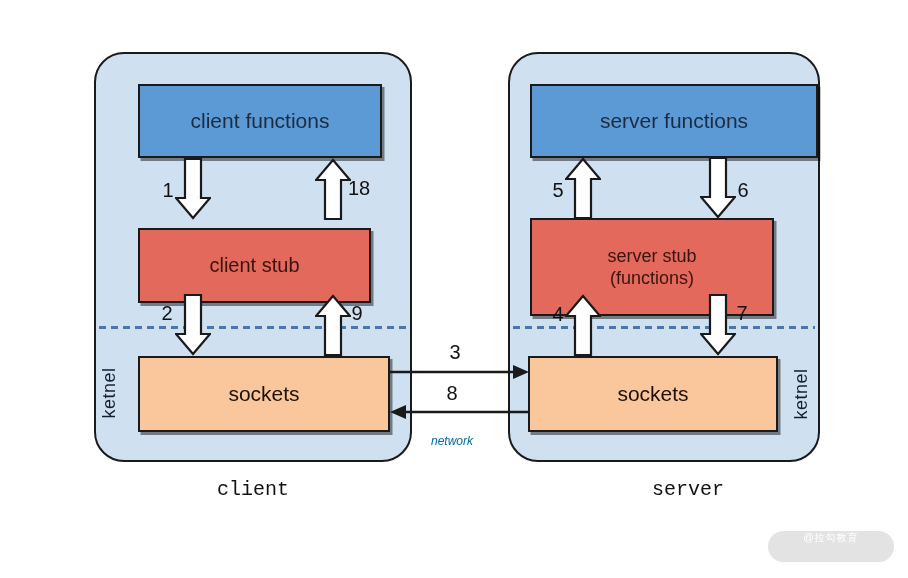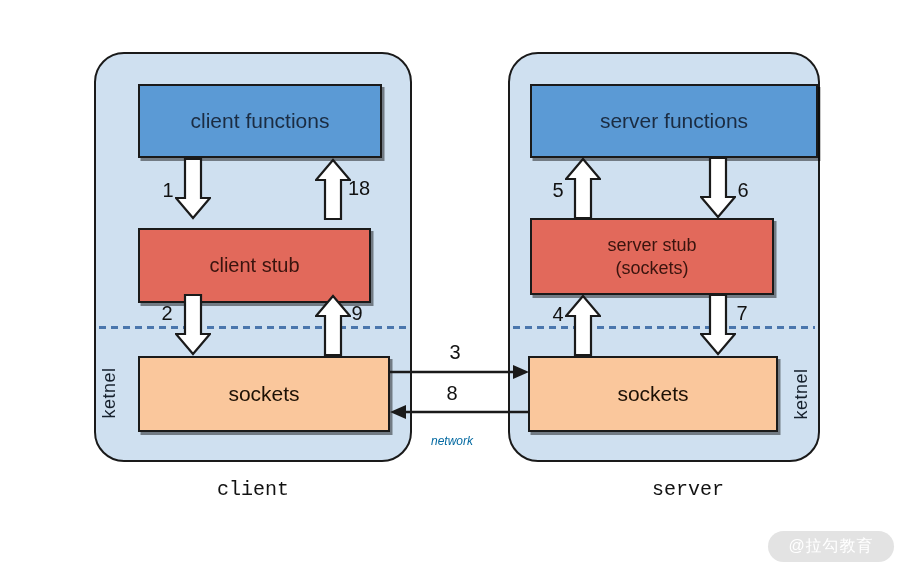--- a/index.html
+++ b/index.html
@@ -26,21 +26,21 @@
   .box.stub      { background:var(--stub_fill);      color:#3a140e; }
   .box.sockets   { background:var(--sockets_fill);   color:#1d1105; font-size:21px; }
   #client-stub { font-size:20px; }
   #server-stub { font-size:18px; line-height:1.25; }
 
   #client-functions { left:138px; top:84px;  width:244px; height:74px; }
   #client-stub      { left:138px; top:228px; width:233px; height:75px; }
   #client-sockets   { left:138px; top:356px; width:252px; height:76px; }
 
   #server-functions { left:530px; top:84px;  width:288px; height:74px; }
-  #server-stub      { left:530px; top:218px; width:244px; height:77px; }
+  #server-stub      { left:530px; top:218px; width:244px; height:98px; }
   #server-sockets   { left:528px; top:356px; width:250px; height:76px; }
 
   .dashed {
     position:absolute; top:326px; height:3px;
     background:repeating-linear-gradient(90deg,
       var(--dashed_line) 0 7px, transparent 7px 12px);
   }
   #client-dashed { left:99px;  width:307px; }
   #server-dashed { left:513px; width:302px; }
 
@@ -64,22 +64,22 @@
     position:absolute; transform:translate(-50%,-50%) rotate(-90deg);
     font-size:18px; color:#16202c; letter-spacing:0.5px;
   }
   #network-label {
     position:absolute; left:452px; top:441px; transform:translate(-50%,-50%);
     font-size:12px; font-style:italic; color:#0369a1;
   }
   #watermark {
     position:absolute; left:768px; top:531px; width:126px; height:31px;
     background:#e3e3e3; border-radius:16px;
-    display:flex; align-items:center; justify-content:center;
-    color:#ffffff; font-size:16px; letter-spacing:1px;
+    display:flex; justify-content:center;
+    color:#ffffff; font-size:10px; letter-spacing:1px;
   }
 </style>
 </head>
 <body>
 
 <div id="stage">
 
   <div class="panel" id="client-panel"></div>
   <div class="panel" id="server-panel"></div>
 
@@ -94,21 +94,21 @@
   </div>
   <div class="box sockets" id="client-sockets">
     <span>sockets</span>
   </div>
 
   <div class="box functions" id="server-functions">
     <span>server functions</span>
   </div>
   <div class="box stub" id="server-stub">
     <span>server stub</span>
-    <span>(sockets)</span>
+    <span>(functions)</span>
   </div>
   <div class="box sockets" id="server-sockets">
     <span>sockets</span>
   </div>
 
   <div class="varrow" style="left:175px; top:158px;">
     <svg width="36" height="62" viewBox="0 0 36 62">
         <polygon points="10,1 10,40 1,40 18,60 35,40 26,40 26,1"></polygon>
       </svg>
   </div>

